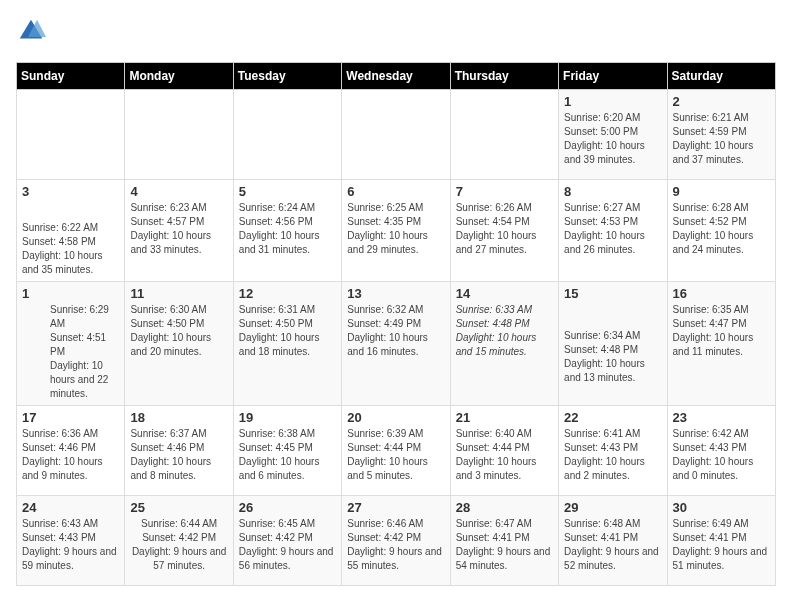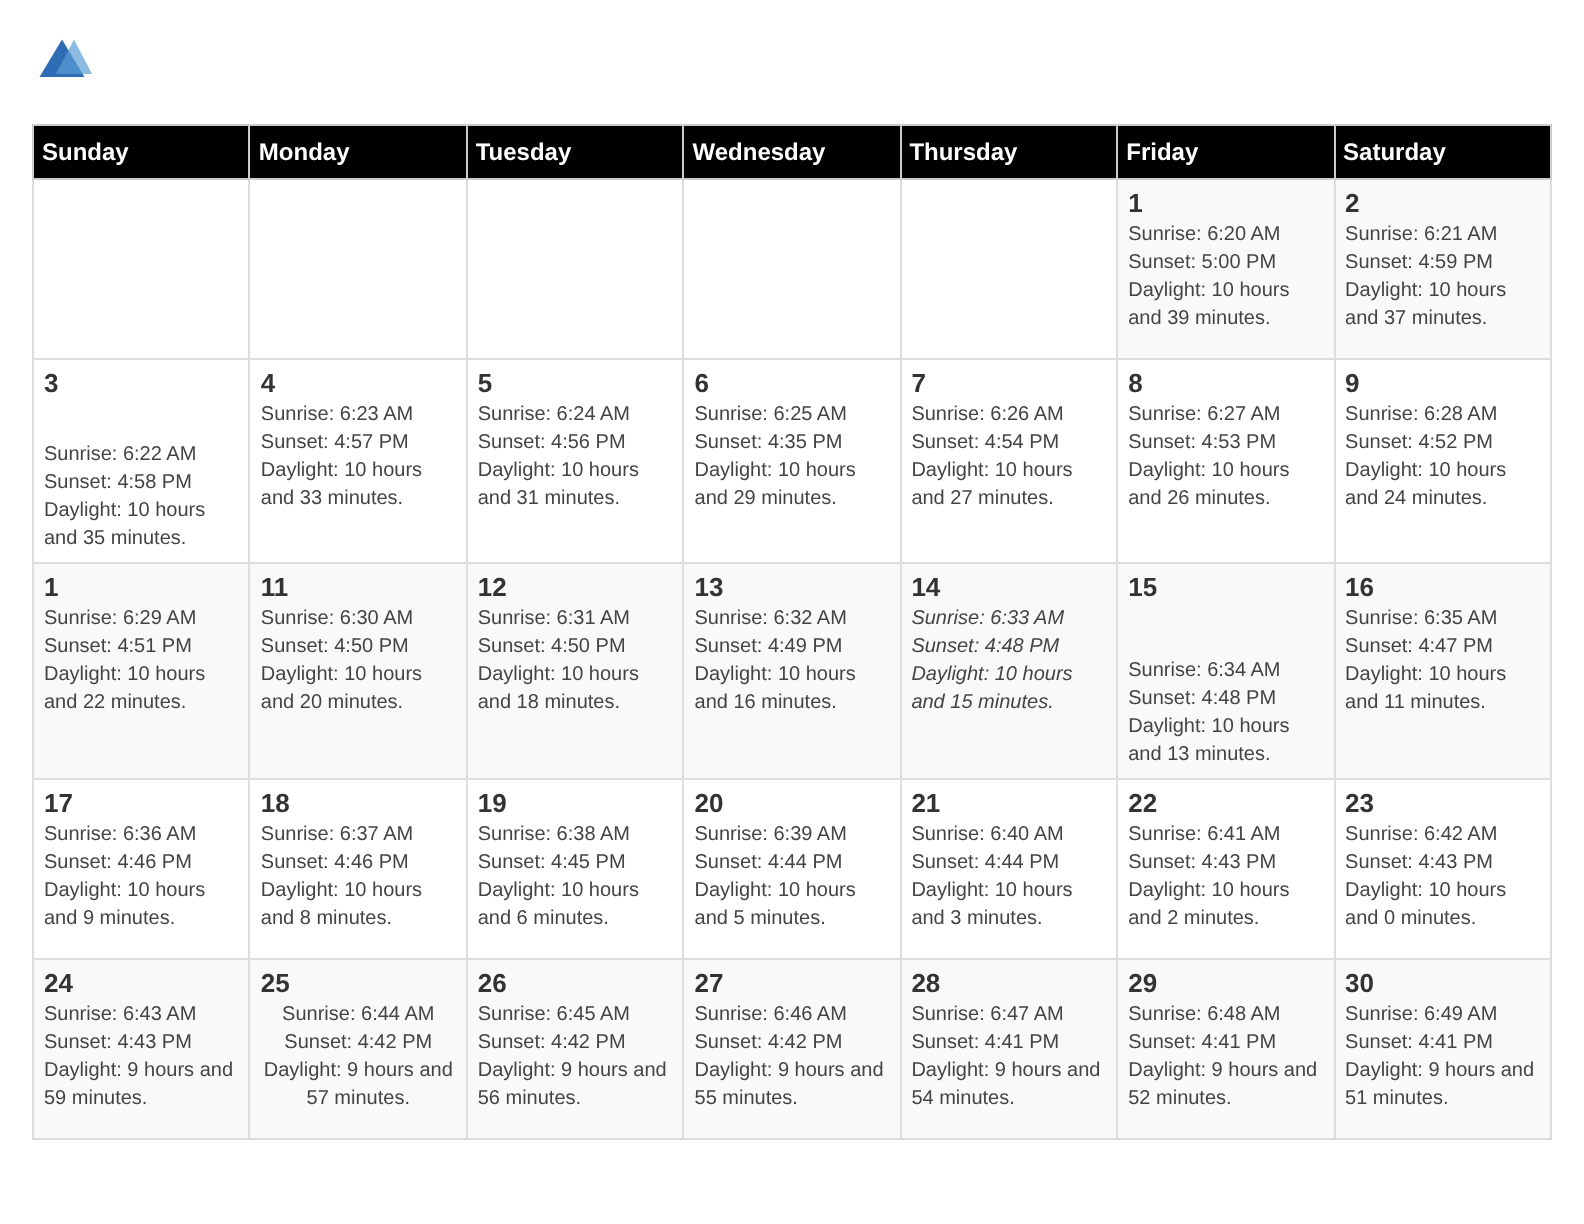--- a/index.html
+++ b/index.html
@@ -178,21 +178,21 @@
         <td>
           <span class="day-num">9</span>
           <div class="day-info" style="white-space: pre-line;">Sunrise: 6:28 AM
 Sunset: 4:52 PM
 Daylight: 10 hours and 24 minutes.</div>
         </td>
       </tr>
       <tr>
         <td>
           <span class="day-num">1</span>
-          <div class="day-info" style="white-space: pre-line;">Sunrise: 6:29 AM
+          <div class="day-info" style="white-space: pre-line; margin-left: 28px;">Sunrise: 6:29 AM
 Sunset: 4:51 PM
 Daylight: 10 hours and 22 minutes.</div>
         </td>
         <td>
           <span class="day-num">11</span>
           <div class="day-info" style="white-space: pre-line;">Sunrise: 6:30 AM
 Sunset: 4:50 PM
 Daylight: 10 hours and 20 minutes.</div>
         </td>
         <td>

